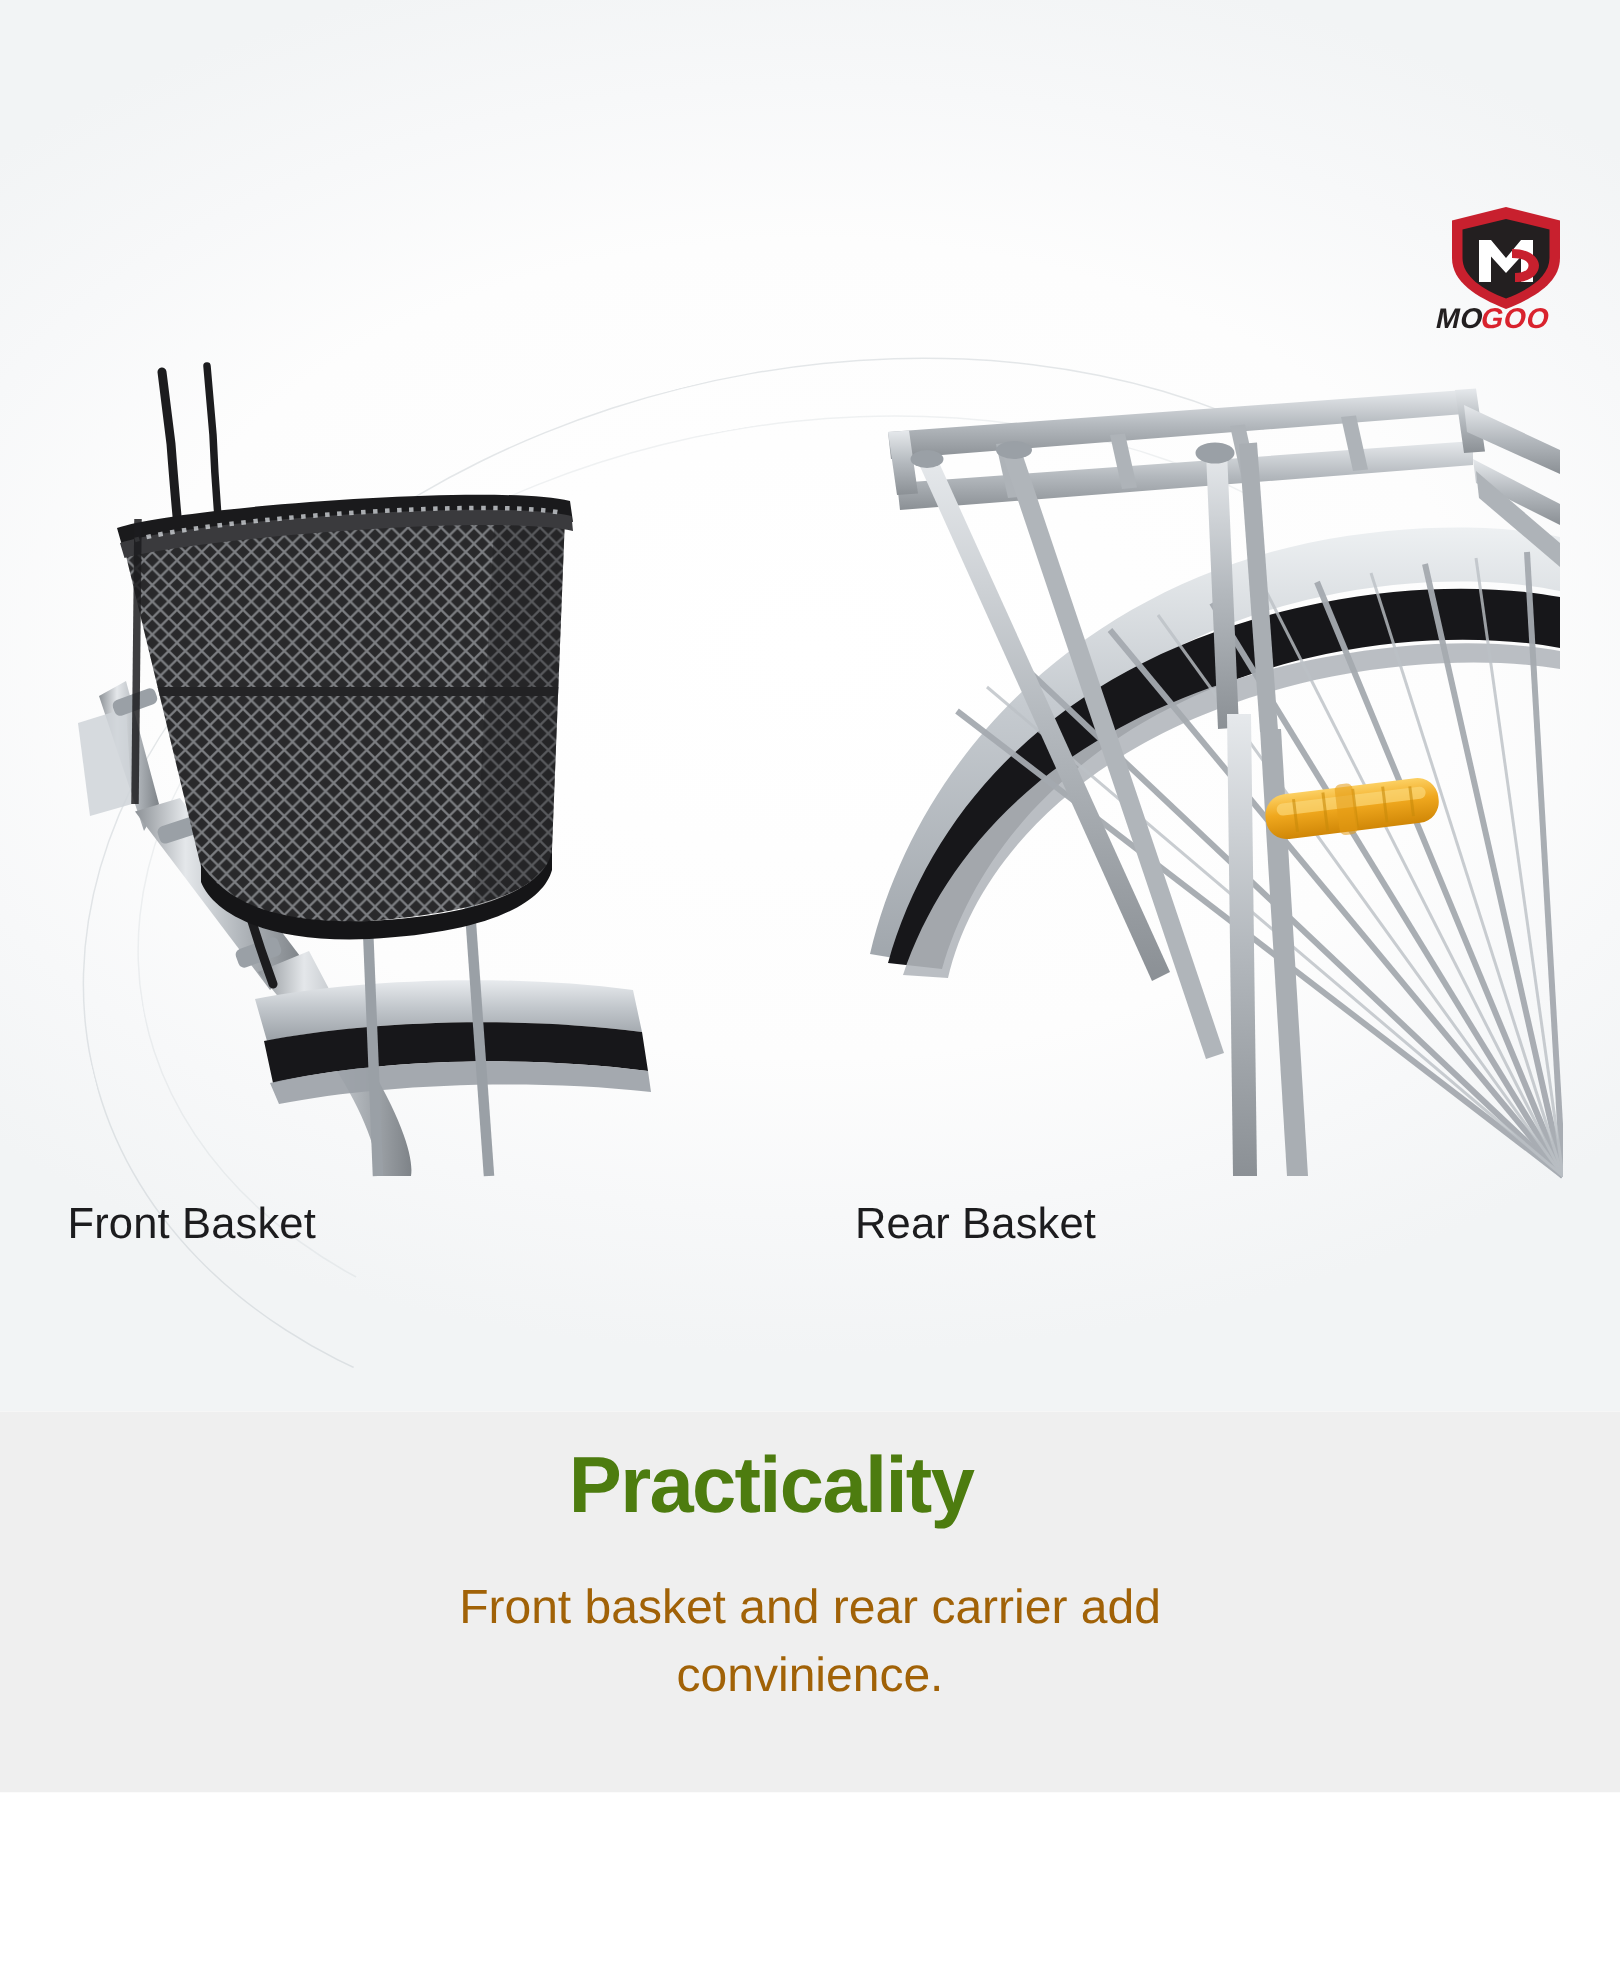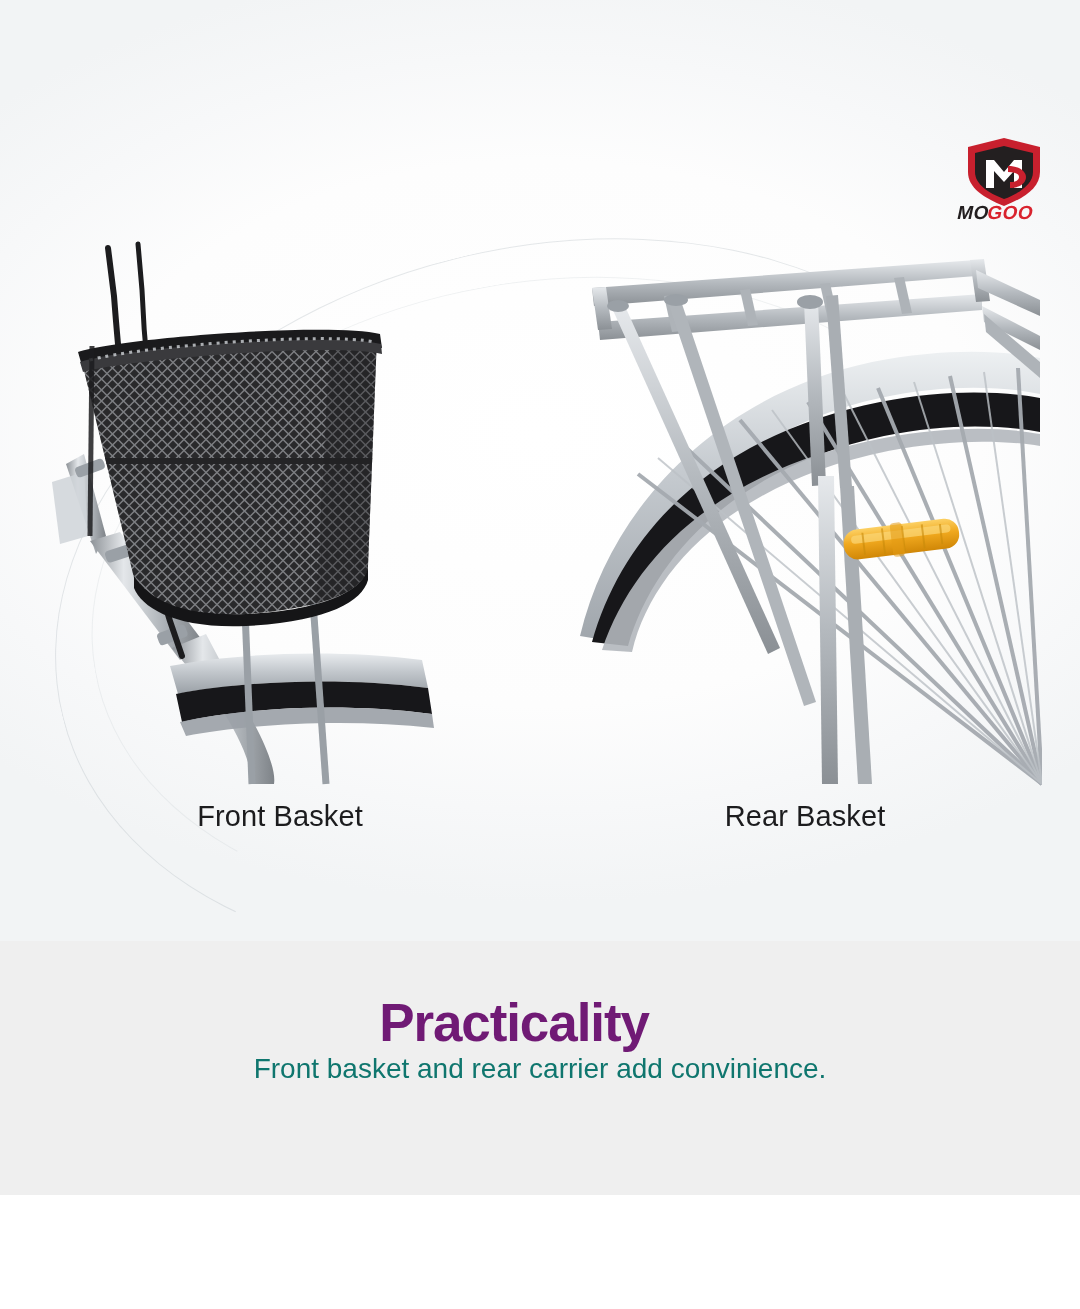--- a/index.html
+++ b/index.html
@@ -83,21 +83,20 @@
     left: 0; top: 0;
     width: 470px; height: 560px;
   }
   .photo svg { display: block; width: 470px; height: 560px; }
 
   
   .caption {
     position: absolute;
     top: 800px;
     width: 470px;
-    text-align: center;
     font-size: 29px;
     letter-spacing: 0.1px;
     color: #1c1c1e;
     font-weight: 400;
   }
   .caption-left  { left: 45px; }
   .caption-right { left: 570px; }
 
   
   .band {
@@ -109,34 +108,33 @@
     background: #efefef;
   }
   .headline {
     position: absolute;
     left: 0; top: 22px;
     width: 1028px;
     text-align: center;
     font-size: 53px;
     font-weight: 800;
     letter-spacing: -1.1px;
-    color: #701a75;
+    color: #4d7c0f;
     line-height: 1.06;
-    margin-top: 32px;
   }
   .subhead {
     position: absolute;
     left: 50%;
     transform: translateX(-50%);
     top: 108px;
     width: 620px;
     text-align: center;
-    font-size: 28px;
+    font-size: 32px;
     line-height: 1.42;
-    color: #0f766e;
+    color: #a16207;
     font-weight: 400;
   }
   .band-footer {
     position: absolute;
     left: 0;
     top: 1195px;
     width: 1080px;
     height: 114px;
     background: #ffffff;
   }

